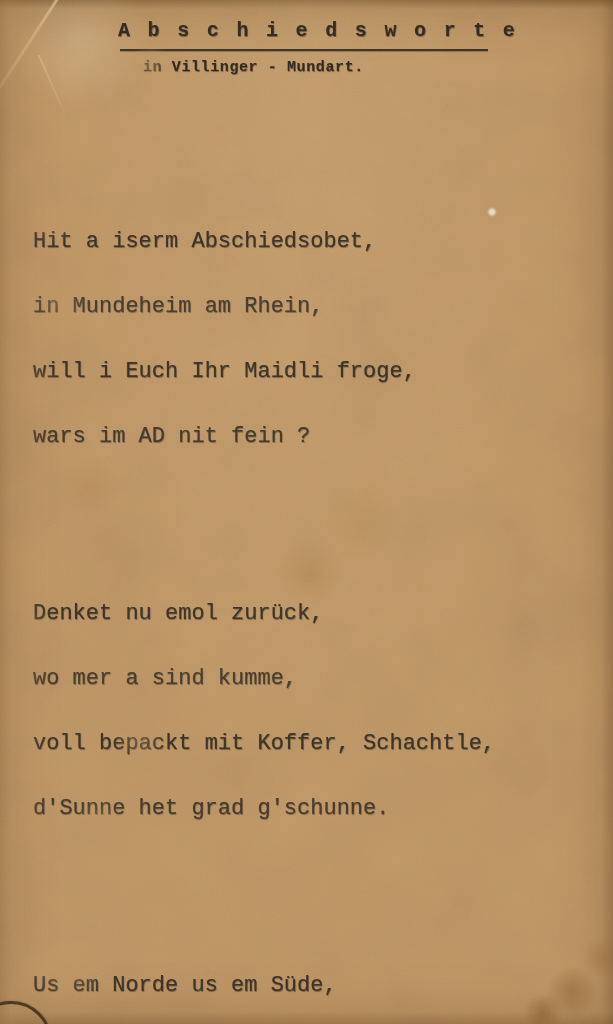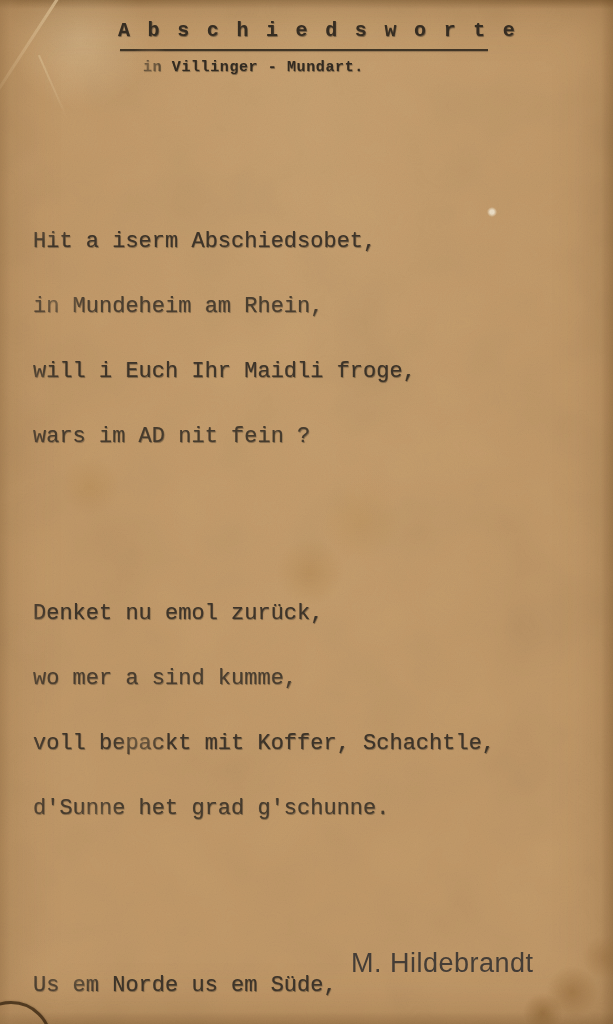--- a/index.html
+++ b/index.html
@@ -145,16 +145,15 @@
       </filter>
       <filter id="mottle">
         <feTurbulence type="fractalNoise" baseFrequency="0.012" numOctaves="3" seed="7" stitchTiles="stitch" result="m"></feTurbulence>
         <feColorMatrix in="m" type="saturate" values="0"></feColorMatrix>
       </filter>
       <rect width="613" height="1024" filter="url(#mottle)" opacity="0.14" style="mix-blend-mode:multiply"></rect>
       <rect width="613" height="1024" filter="url(#fineGrain)" opacity="0.10" style="mix-blend-mode:multiply"></rect>
     </svg>
   </div>
 
-  <div class="watermark">M. Hildebrandt</div>
   <div class="corner-mark"></div>
 
 </div>
 
 </body></html>

